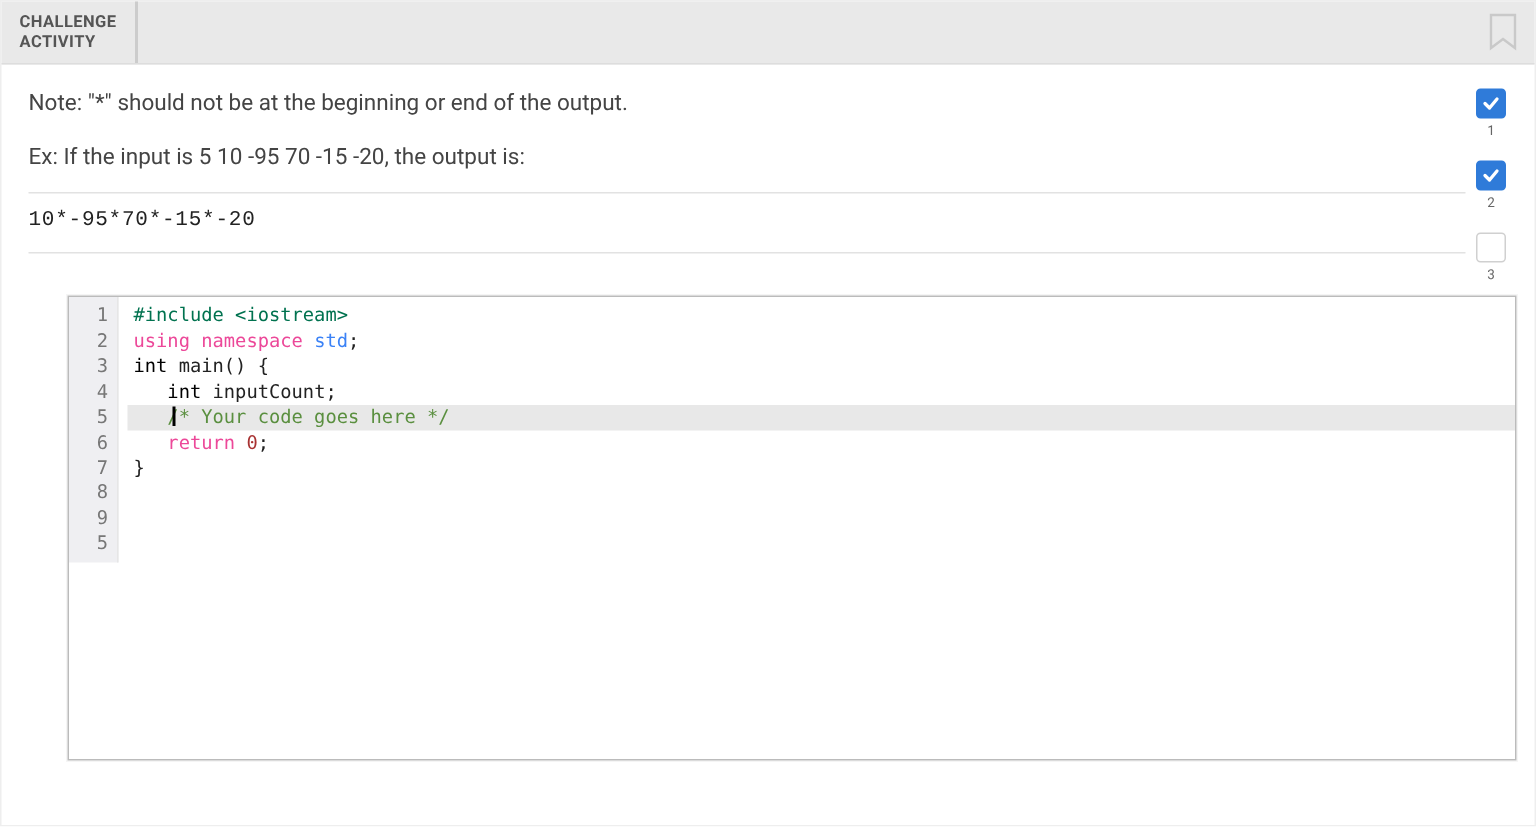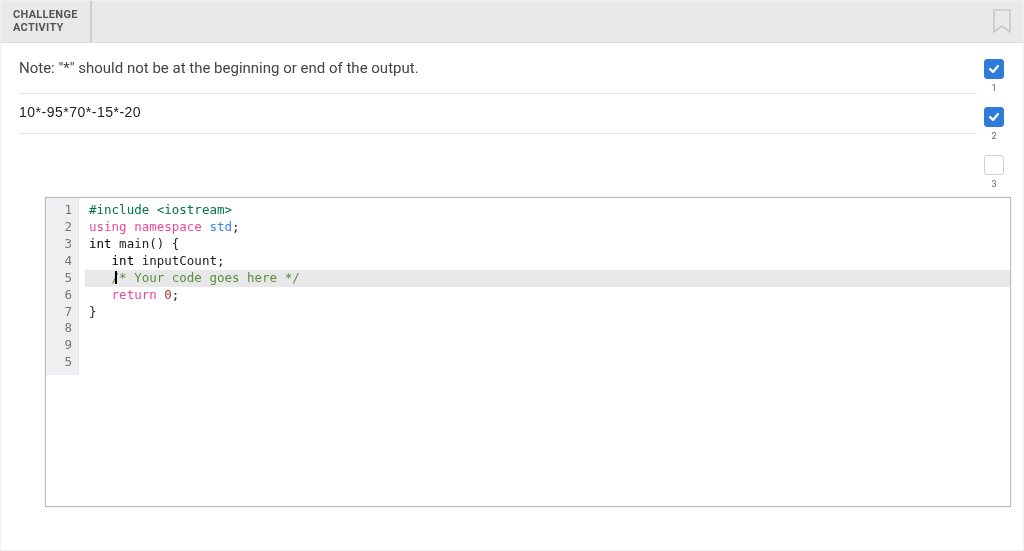--- a/index.html
+++ b/index.html
@@ -51,21 +51,21 @@
     padding: 14px 12px 0 18px;
   }
   .instructions {
     flex: 1;
     color: #444;
     font-size: 15px;
     line-height: 1.55;
   }
   .instructions p { margin: 0 0 12px 0; }
   .sample-output {
-    font-family: Liberation Sans, sans-serif;
+    font-family: Liberation Mono, monospace;
     font-size: 14px;
     letter-spacing: 0.5px;
     color: #222;
     margin-top: 6px;
     margin-bottom: 6px;
   }
   .divider {
     border: none;
     border-top: 1px solid #e2e2e2;
     margin: 10px 0 8px 0;
@@ -154,20 +154,21 @@
     <div class="bookmark">
       <svg width="22" height="28" viewBox="0 0 22 28">
         <path d="M3 2 h16 v22 l-8 -6 l-8 6 z" fill="none" stroke="#c9c9c9" stroke-width="1.6"></path>
       </svg>
     </div>
   </div>
 
   <div class="body-wrap">
     <div class="instructions">
       <p>Note: "*" should not be at the beginning or end of the output.</p>
+      <p>Ex: If the input is 5 10 -95 70 -15 -20, the output is:</p>
       <hr class="divider">
       <div class="sample-output">10*-95*70*-15*-20</div>
       <hr class="divider">
     </div>
 
     <div class="progress-col">
 
     <div class="chk done">
           <svg width="14" height="14" viewBox="0 0 14 14">
             <path d="M3 7 l3 3 l5 -6" fill="none" stroke="#fff" stroke-width="2.2" stroke-linecap="round" stroke-linejoin="round"></path>

